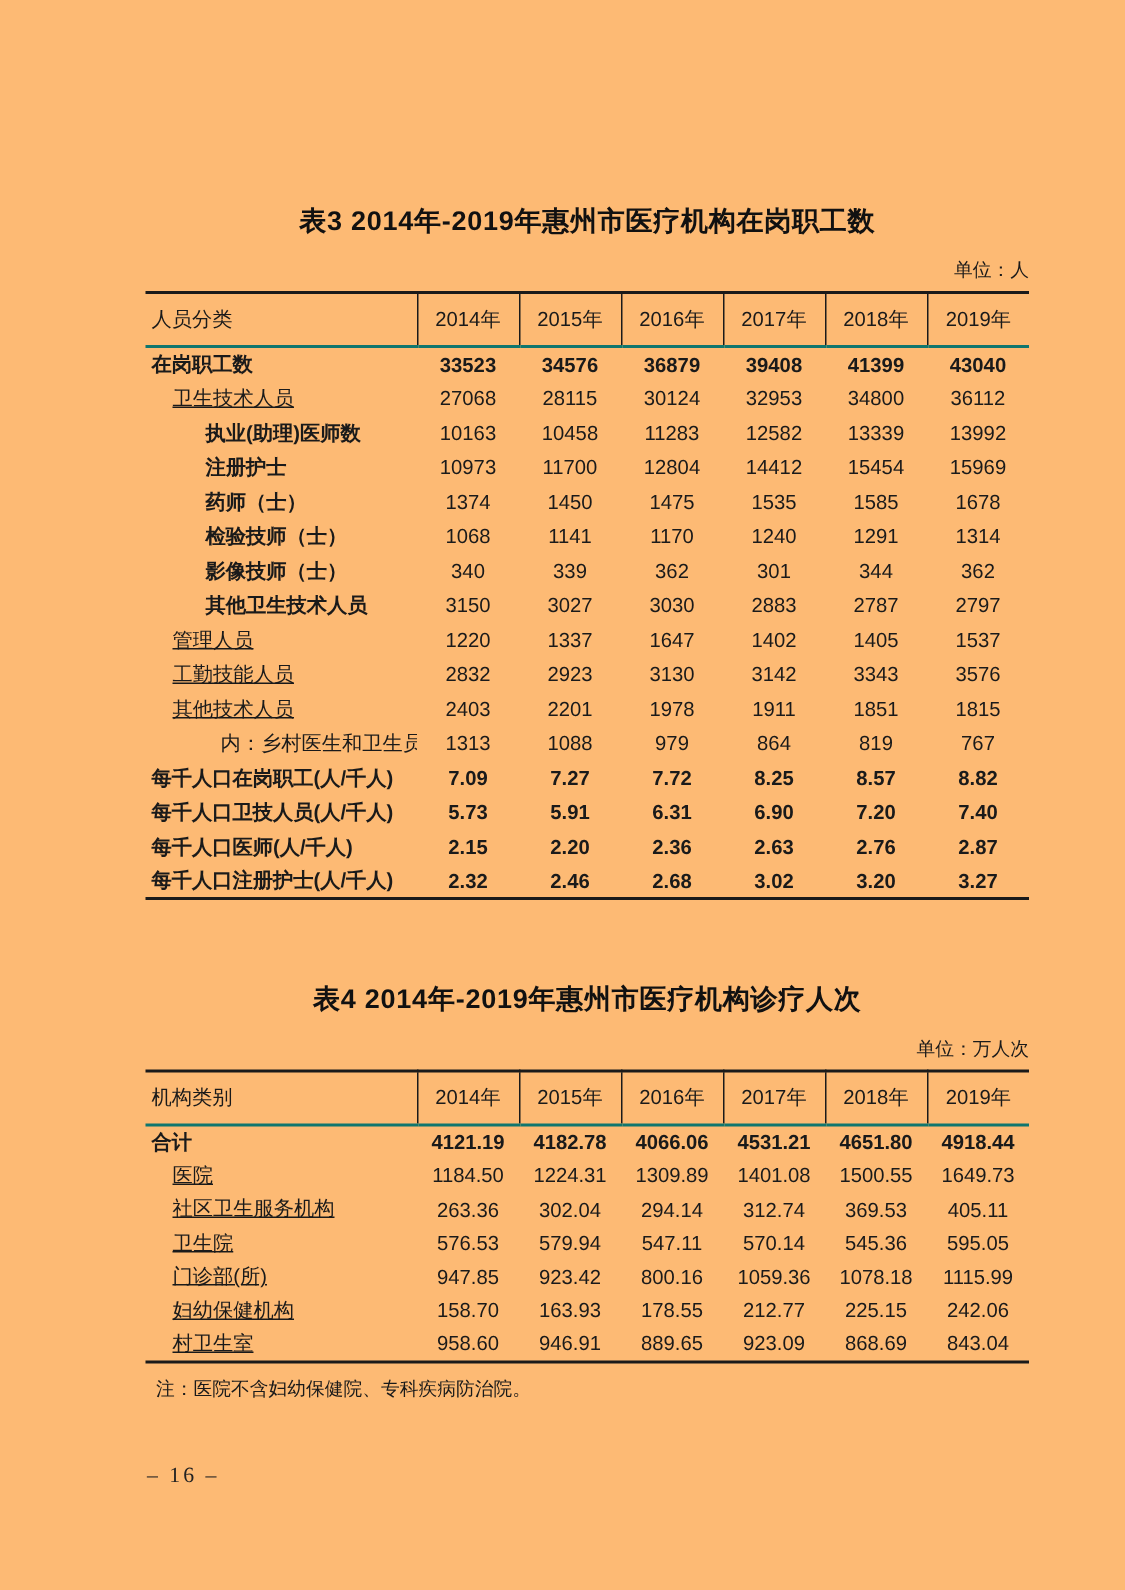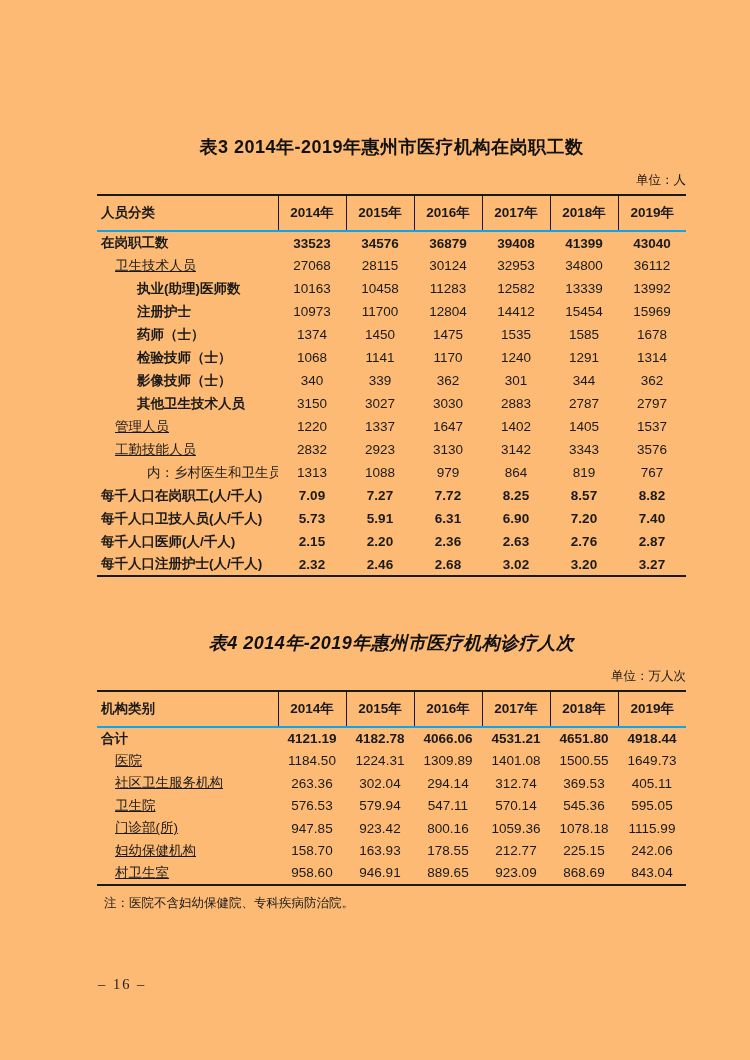--- a/index.html
+++ b/index.html
@@ -20,43 +20,43 @@
     width: 589px;
   }
   .table-title {
     margin-top: 135px;
     text-align: center;
     font-size: 18px;
     font-weight: 600;
     letter-spacing: 0.5px;
     color: #111;
   }
-  .table-title.second { margin-top: 54px; font-style: italic; }
+  .table-title.second { margin-top: 54px; }
   .unit-label {
     margin-top: 13px;
     margin-bottom: 5px;
     text-align: right;
     font-size: 12.5px;
     color: #1a1a1a;
   }
   table.stat-table {
     width: 100%;
     border-collapse: collapse;
     table-layout: fixed;
     border-top: 2px solid #1a1a1a;
     border-bottom: 2px solid #1a1a1a;
   }
   table.stat-table col.c-label { width: 181px; }
   table.stat-table col.c-year  { width: 68px; }
   table.stat-table th {
     height: 36px;
     font-size: 13.5px;
-    font-weight: bold;
+    font-weight: normal;
     text-align: center;
-    border-bottom: 2px solid #0ea5e9;
+    border-bottom: 2px solid #0f766e;
     vertical-align: middle;
     white-space: nowrap;
     margin-top: 28px;
   }
   table.stat-table th + th { border-left: 1px solid #1a1a1a; }
   table.stat-table th.label-col {
     text-align: left;
     padding-left: 4px;
   }
   table.stat-table td {
@@ -204,20 +204,29 @@
           <tr>
             <td class="label-col indent-1">工勤技能人员</td>
             <td>2832</td>
             <td>2923</td>
             <td>3130</td>
             <td>3142</td>
             <td>3343</td>
             <td>3576</td>
           </tr>
           <tr>
+            <td class="label-col indent-1">其他技术人员</td>
+            <td>2403</td>
+            <td>2201</td>
+            <td>1978</td>
+            <td>1911</td>
+            <td>1851</td>
+            <td>1815</td>
+          </tr>
+          <tr>
             <td class="label-col indent-3">内：乡村医生和卫生员</td>
             <td>1313</td>
             <td>1088</td>
             <td>979</td>
             <td>864</td>
             <td>819</td>
             <td>767</td>
           </tr>
           <tr class="bold">
             <td class="label-col indent-0">每千人口在岗职工(人/千人)</td>

